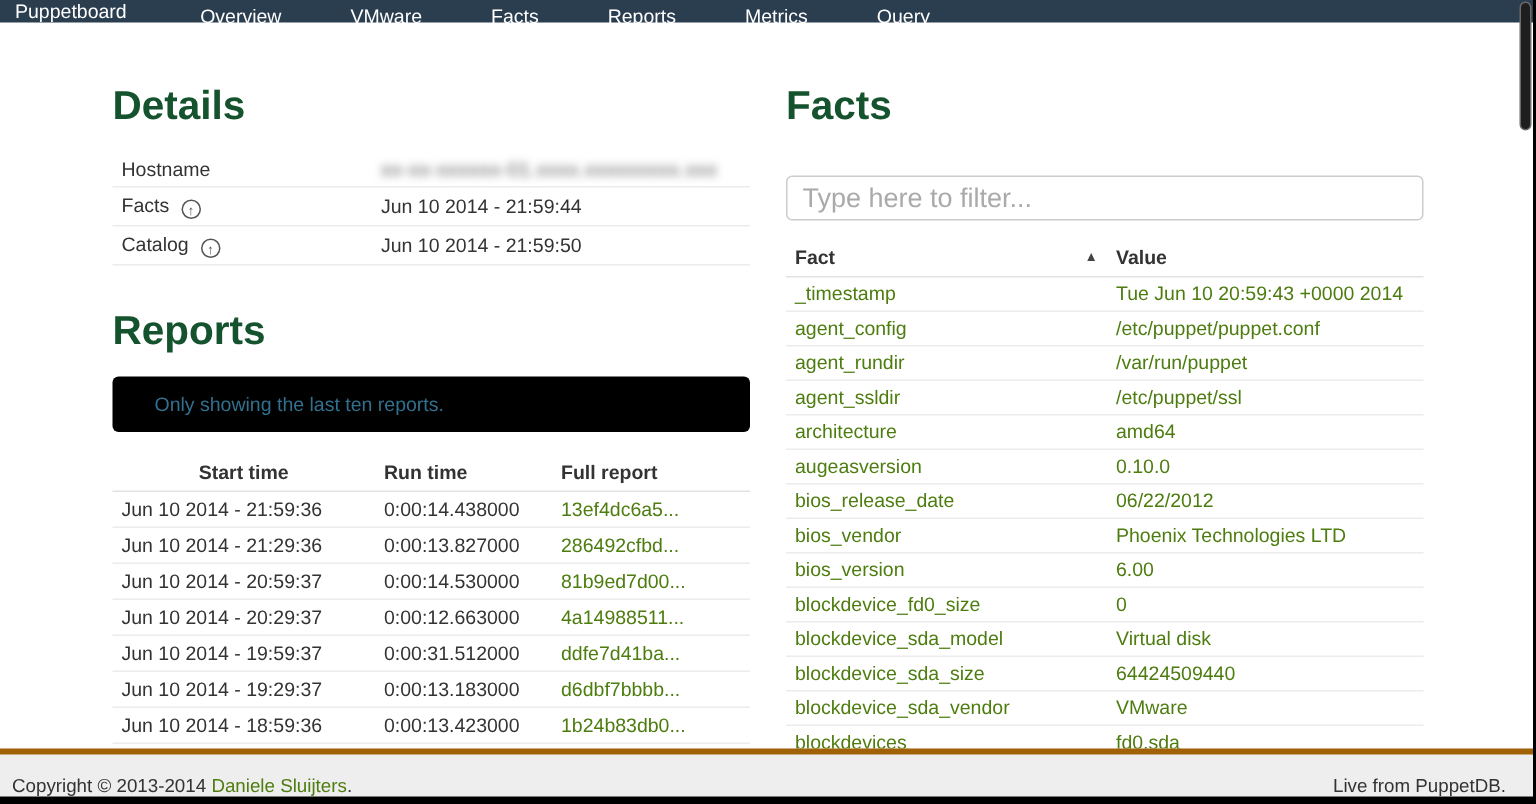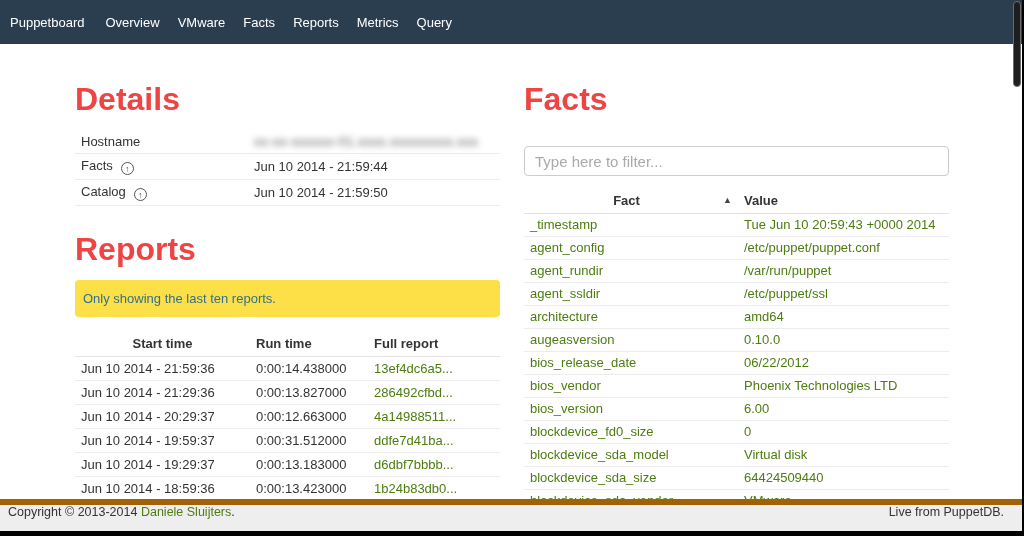--- a/index.html
+++ b/index.html
@@ -8,25 +8,26 @@
     position: relative;
     overflow: hidden;
     background: #ffffff;
     color: #333333;
     font-family: "Liberation Sans", "DejaVu Sans", sans-serif;
   }
   a { text-decoration: none; color: #4d7c0f; }
 
   
   .navbar {
-    height: 44px;
+    height: 15px;
     background: #2b3e50;
     display: flex;
     align-items: stretch;
     padding-left: 2px;
+    gap: 28px;
   }
   .nav-item {
     color: #ffffff;
     font-size: 13px;
     display: flex;
     align-items: center;
     padding: 10px 9px;
     cursor: pointer;
   }
   .nav-brand { padding: 0 12px 0 8px; }
@@ -35,24 +36,24 @@
   .container {
     width: 874px;
     margin: 0 auto;
     display: flex;
   }
   .col { width: 437px; }
   .col-left  { padding-right: 12px; }
   .col-right { padding-left: 12px; }
 
   h2 {
-    font-size: 32px;
+    font-size: 27px;
     line-height: 30px;
     font-weight: 700;
-    color: #ef4444;
+    color: #14532d;
     margin: 40px 0 16px 0;
   }
   .col-left h2.second { margin-top: 28px; }
 
   
   table { width: 100%; border-collapse: collapse; font-size: 13px; }
   th {
     text-align: left;
     font-weight: 700;
     color: #333;
@@ -92,52 +93,52 @@
   }
   .sort-asc {
     float: right;
     font-size: 9px;
     color: #444;
     margin-top: 2px;
   }
 
   
   .alert-info {
-    background: #fde047;
+    background: #000000;
     color: #31708f;
     font-size: 13px;
     border-radius: 4px;
-    padding: 11px 8px;
+    padding: 11px 28px;
     margin: 16px 0 14px 0;
   }
 
   
   .filter-input {
     width: 100%;
     height: 30px;
     border: 1px solid #cccccc;
     border-radius: 4px;
     padding: 0 10px;
-    font-size: 15px;
+    font-size: 18px;
     color: #333;
     margin: 16px 0 12px 0;
     font-family: "Liberation Sans", sans-serif;
     outline: none;
   }
   .filter-input::placeholder { color: #aaaaaa; }
 
   
   .footer {
     position: absolute;
     left: 0; right: 2px; bottom: 5px;
     height: 32px;
     background: #eeeeee;
-    border-top: 6px solid #a16207;
+    border-top: 4px solid #a16207;
     display: flex;
-    align-items: flex-start;
+    align-items: flex-end;
     justify-content: space-between;
     padding: 0 18px 0 8px;
     font-size: 12.5px;
     color: #333;
     z-index: 5;
   }
 
   
   .edge-right  { position: absolute; top: 0; right: 0; width: 2px; height: 536px; background: #000; z-index: 9; }
   .edge-bottom { position: absolute; left: 0; bottom: 0; width: 1024px; height: 5px; background: #000; z-index: 9; }
@@ -218,20 +219,25 @@
             <td>0:00:14.438000</td>
             <td><a href="#">13ef4dc6a5...</a></td>
           </tr>
 
           <tr>
             <td>Jun 10 2014 - 21:29:36</td>
             <td>0:00:13.827000</td>
             <td><a href="#">286492cfbd...</a></td>
           </tr>
 
+          <tr>
+            <td>Jun 10 2014 - 20:59:37</td>
+            <td>0:00:14.530000</td>
+            <td><a href="#">81b9ed7d00...</a></td>
+          </tr>
 
           <tr>
             <td>Jun 10 2014 - 20:29:37</td>
             <td>0:00:12.663000</td>
             <td><a href="#">4a14988511...</a></td>
           </tr>
 
           <tr>
             <td>Jun 10 2014 - 19:59:37</td>
             <td>0:00:31.512000</td>
@@ -260,21 +266,21 @@
   </div>
 
   <div class="col col-right">
     <h2>Facts</h2>
 
     <input class="filter-input" type="text" placeholder="Type here to filter..." style="">
 
     <table class="facts-table">
       <thead>
         <tr>
-          <th style="width:214px;text-align:center;">
+          <th style="width:214px;">
             <span>Fact</span>
             <span class="sort-asc">▲</span>
           </th>
           <th>Value</th>
         </tr>
       </thead>
       <tbody>
 
           <tr>
             <td><a href="#">_timestamp</a></td>

